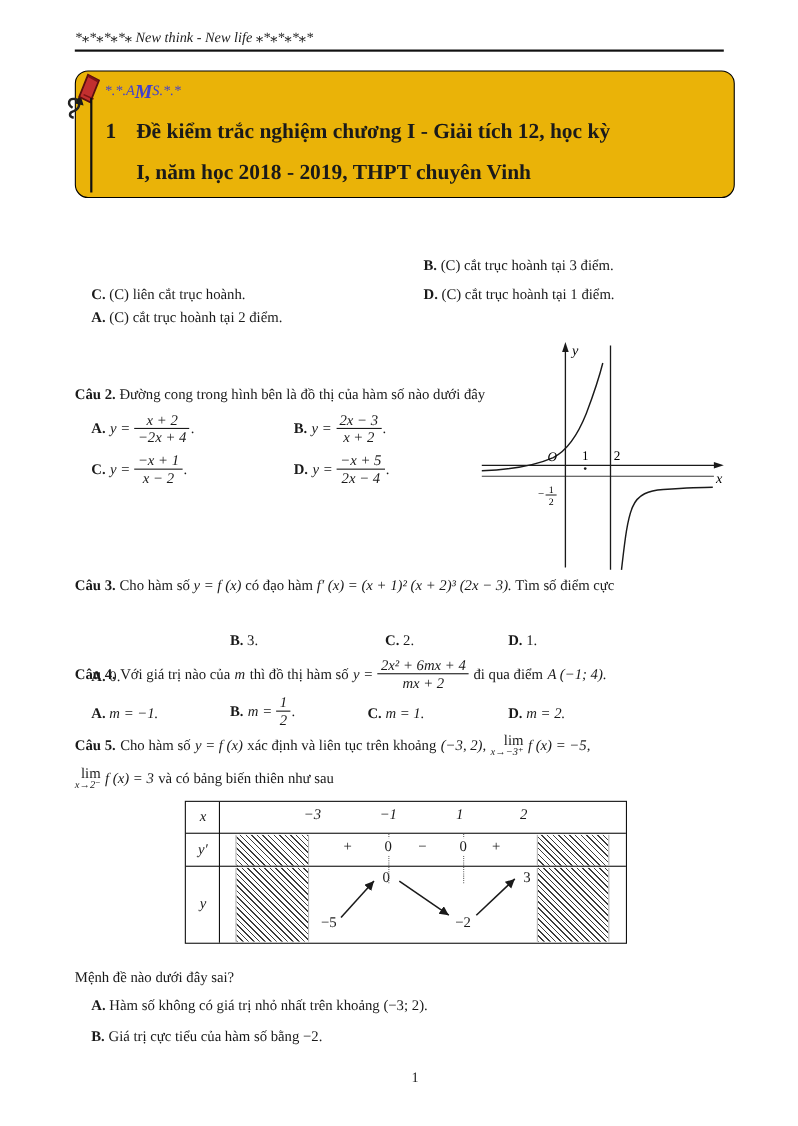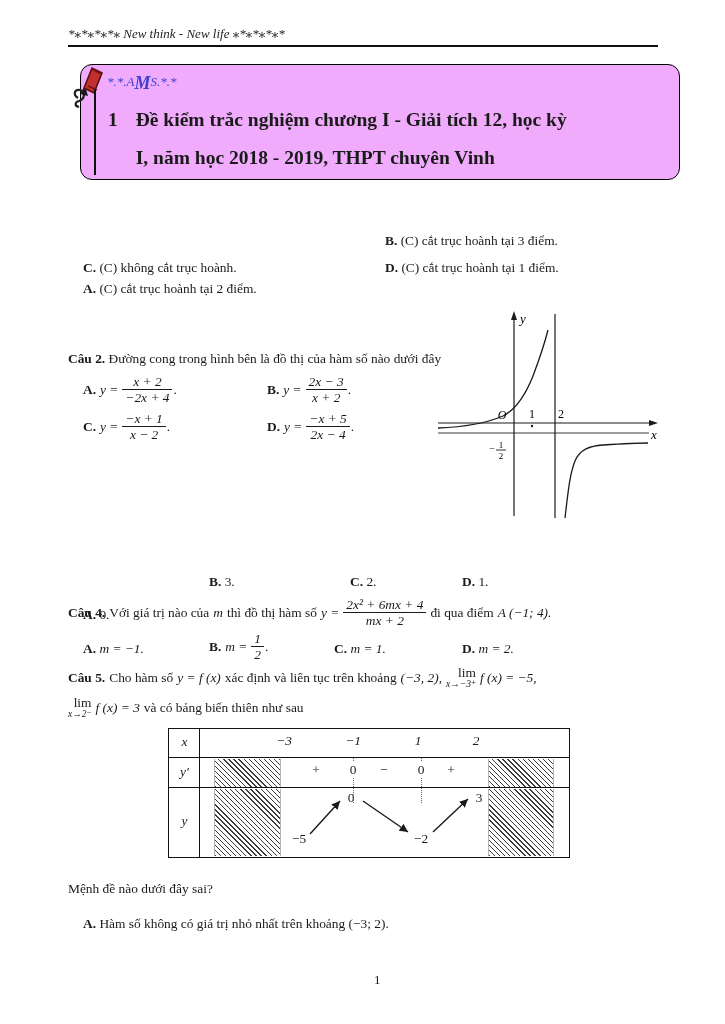--- a/index.html
+++ b/index.html
@@ -44,21 +44,21 @@
   svg text{font-family:"Liberation Serif","DejaVu Serif",serif;}
 </style>
 </head>
 <body>
 
 <div id="page">
 
   <div class="abs" id="hdr-text">*⁎*⁎*⁎*⁎ New think - New life ⁎*⁎*⁎*⁎*</div>
   <div class="abs" id="hdr-rule"></div>
 
-  <div class="abs" id="tbox" style="background: #f0abfc; margin-left: 12px;">
+  <div class="abs" id="tbox" style="background: #eab308;">
     <svg id="pencil" width="38" height="50" viewBox="0 0 38 50">
       <path d="M7,39 C2,36 3,30 9,31 C15,32 14,40 8,42 C4,43 3,47 8,48" fill="none" stroke="#222" stroke-width="2.2"></path>
       <polygon points="9,35 14,27 17,37" fill="#1a1a1a"></polygon>
       <polygon points="13,29 21,9 31,14 23,34" fill="#c22f2f" stroke="#5a0f0f" stroke-width="1.6"></polygon>
       <line x1="17" y1="27" x2="26" y2="31" stroke="#7d1414" stroke-width="1.4"></line>
       <line x1="21" y1="10" x2="30" y2="15" stroke="#7d1414" stroke-width="2"></line>
     </svg>
     <span id="logo" style="color: rgb(64, 64, 207);"><span>*.*.</span><span class="la">A</span><span class="lm">M</span><span>S</span><span>.*.*</span></span>
     <span class="vbar"></span>
     <div class="trow">
@@ -66,21 +66,21 @@
       <span>
         <span style="display:block">Đề kiểm trắc nghiệm chương I - Giải tích 12, học kỳ</span>
         <span style="display:block">I, năm học 2018 - 2019, THPT chuyên Vinh</span>
       </span>
     </div>
   </div>
 
   <div class="abs" style="left:68px;top:203px;width:592px;height:80px;">
     <div class="opt" style="left:15px;top:30px;margin-top:48px;"><span class="b">A.</span> <span>(C) cắt trục hoành tại 2 điểm.</span></div>
     <div class="opt" style="left:317px;top:30px;"><span class="b">B.</span> <span>(C) cắt trục hoành tại 3 điểm.</span></div>
-    <div class="opt" style="left:15px;top:57px;"><span class="b">C.</span> <span>(C) không cắt trục hoành.</span></div>
+    <div class="opt" style="left:15px;top:57px;"><span class="b">C.</span> <span>(C) liên cắt trục hoành.</span></div>
     <div class="opt" style="left:317px;top:57px;"><span class="b">D.</span> <span>(C) cắt trục hoành tại 1 điểm.</span></div>
   </div>
 
   <div class="abs" style="left:68px;top:305px;width:592px;height:230px;margin-top:44px;">
     <div class="stem nw">
       <span class="qlabel">Câu 2.</span>
       <span>Đường cong trong hình bên là đồ thị của hàm số nào dưới đây</span>
     </div>
     <div class="opt fx" style="left:15px;top:25px;">
       <span class="b">A.</span>
@@ -141,20 +141,28 @@
     <text x="124" y="108" font-size="12" text-anchor="middle">2</text>
     <circle cx="95" cy="116" r="1.2" fill="#1a1a1a"></circle>
 
     <text x="55" y="142" font-size="10" text-anchor="middle">−</text>
     <text x="64" y="138" font-size="9" text-anchor="middle">1</text>
     <line x1="59" y1="140" x2="69" y2="140" stroke="#1a1a1a" stroke-width="0.9"></line>
     <text x="64" y="149" font-size="9" text-anchor="middle">2</text>
   </svg>
 
   <div class="abs" style="left:68px;top:522px;width:592px;height:72px;">
+    <div class="stem nw">
+      <span class="qlabel">Câu 3.</span>
+      <span>Cho hàm số</span>
+      <span class="i">y = f (x)</span>
+      <span>có đạo hàm</span>
+      <span class="i">f′ (x) = (x + 1)² (x + 2)³ (2x − 3).</span>
+      <span>Tìm số điểm cực</span>
+    </div>
     <div class="opt" style="left:15px;top:52px;margin-top:33px;"><span class="b">A.</span> <span>0.</span></div>
     <div class="opt" style="left:141px;top:52px;"><span class="b">B.</span> <span>3.</span></div>
     <div class="opt" style="left:282px;top:52px;"><span class="b">C.</span> <span>2.</span></div>
     <div class="opt" style="left:394px;top:52px;"><span class="b">D.</span> <span>1.</span></div>
   </div>
 
   <div class="abs" style="left:68px;top:597px;width:592px;height:72px;">
     <div class="fx">
       <span class="qlabel">Câu 4.</span>
       <span>Với giá trị nào của</span>
@@ -244,18 +252,19 @@
         </marker>
       </defs>
       <line x1="110" y1="46" x2="140" y2="13" stroke="#1a1a1a" stroke-width="1.4" marker-end="url(#ah)"></line>
       <line x1="163" y1="13" x2="208" y2="44" stroke="#1a1a1a" stroke-width="1.4" marker-end="url(#ah)"></line>
       <line x1="233" y1="44" x2="268" y2="11" stroke="#1a1a1a" stroke-width="1.4" marker-end="url(#ah)"></line>
     </svg>
   </div>
 
   <div class="abs" style="left:68px;top:879px;width:592px;height:80px;">
     <div class="stem">Mệnh đề nào dưới đây sai?</div>
-    <div class="opt" style="left:15px;top:37px;"><span class="b">A.</span> <span>Hàm số không có giá trị nhỏ nhất trên khoảng (−3; 2).</span></div>
+    <div class="opt" style="left:15px;top:27px;"><span class="b">A.</span> <span>Hàm số không có giá trị nhỏ nhất trên khoảng (−3; 2).</span></div>
+    <div class="opt" style="left:15px;top:55px;"><span class="b">B.</span> <span>Giá trị cực tiểu của hàm số bằng −2.</span></div>
   </div>
 
   <div class="abs" style="left:374px;top:972px;font-size:13px;">1</div>
 
 </div>
 
 </body></html>

